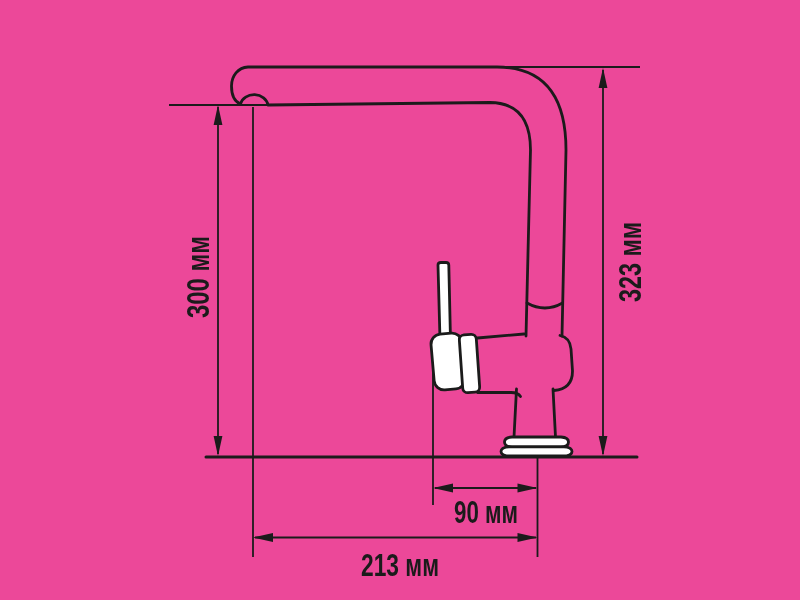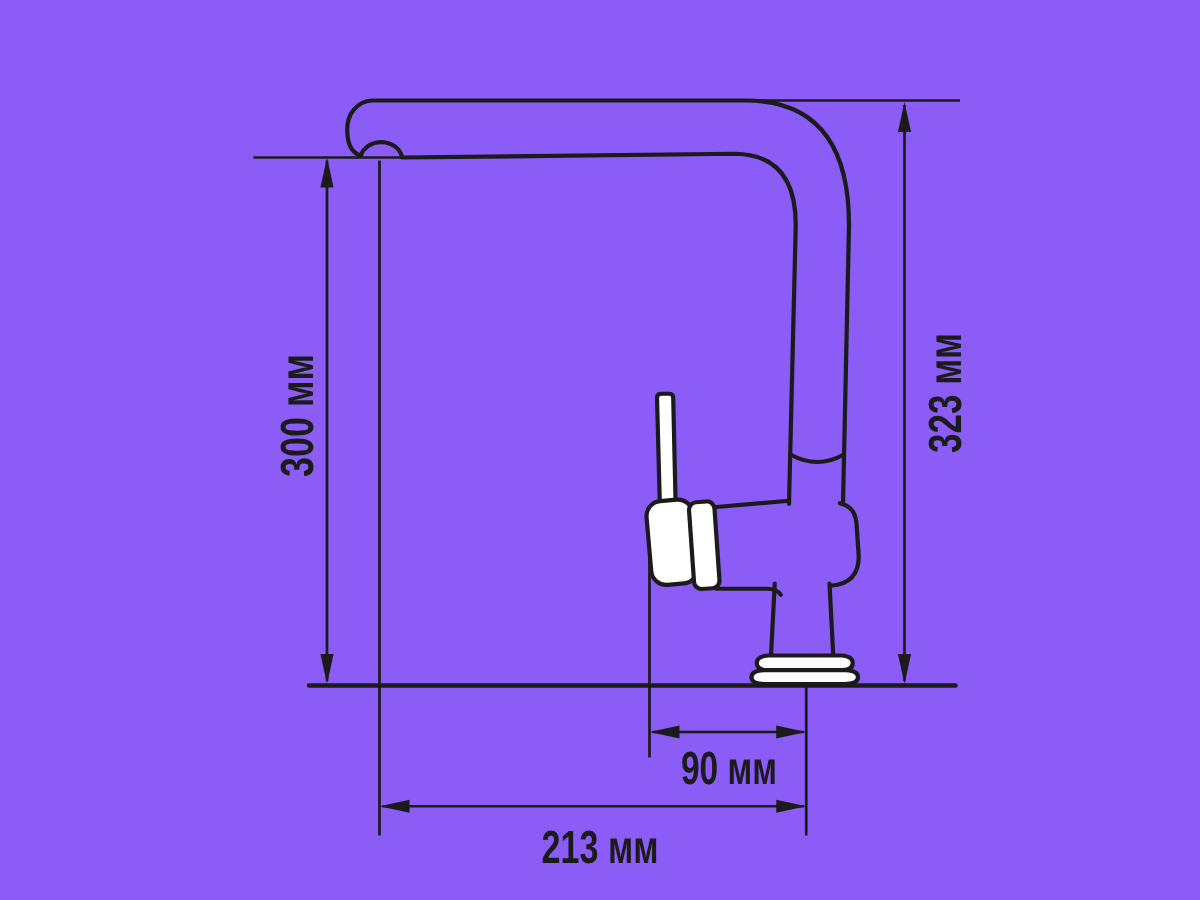--- a/index.html
+++ b/index.html
@@ -8,21 +8,21 @@
     background: #ffffff;
     width: 800px;
     height: 600px;
     overflow: hidden;
     font-family: "Liberation Sans", sans-serif;
   }
   .stage {
     position: relative;
     width: 800px;
     height: 600px;
-    background: #8b5cf6;
+    background: #ec4899;
   }
   .stage svg {
     position: absolute;
     left: 0;
     top: 0;
   }
   text.dim-label {
     font-family: "Liberation Sans", sans-serif;
     font-weight: 700;
     font-size: 31px;

